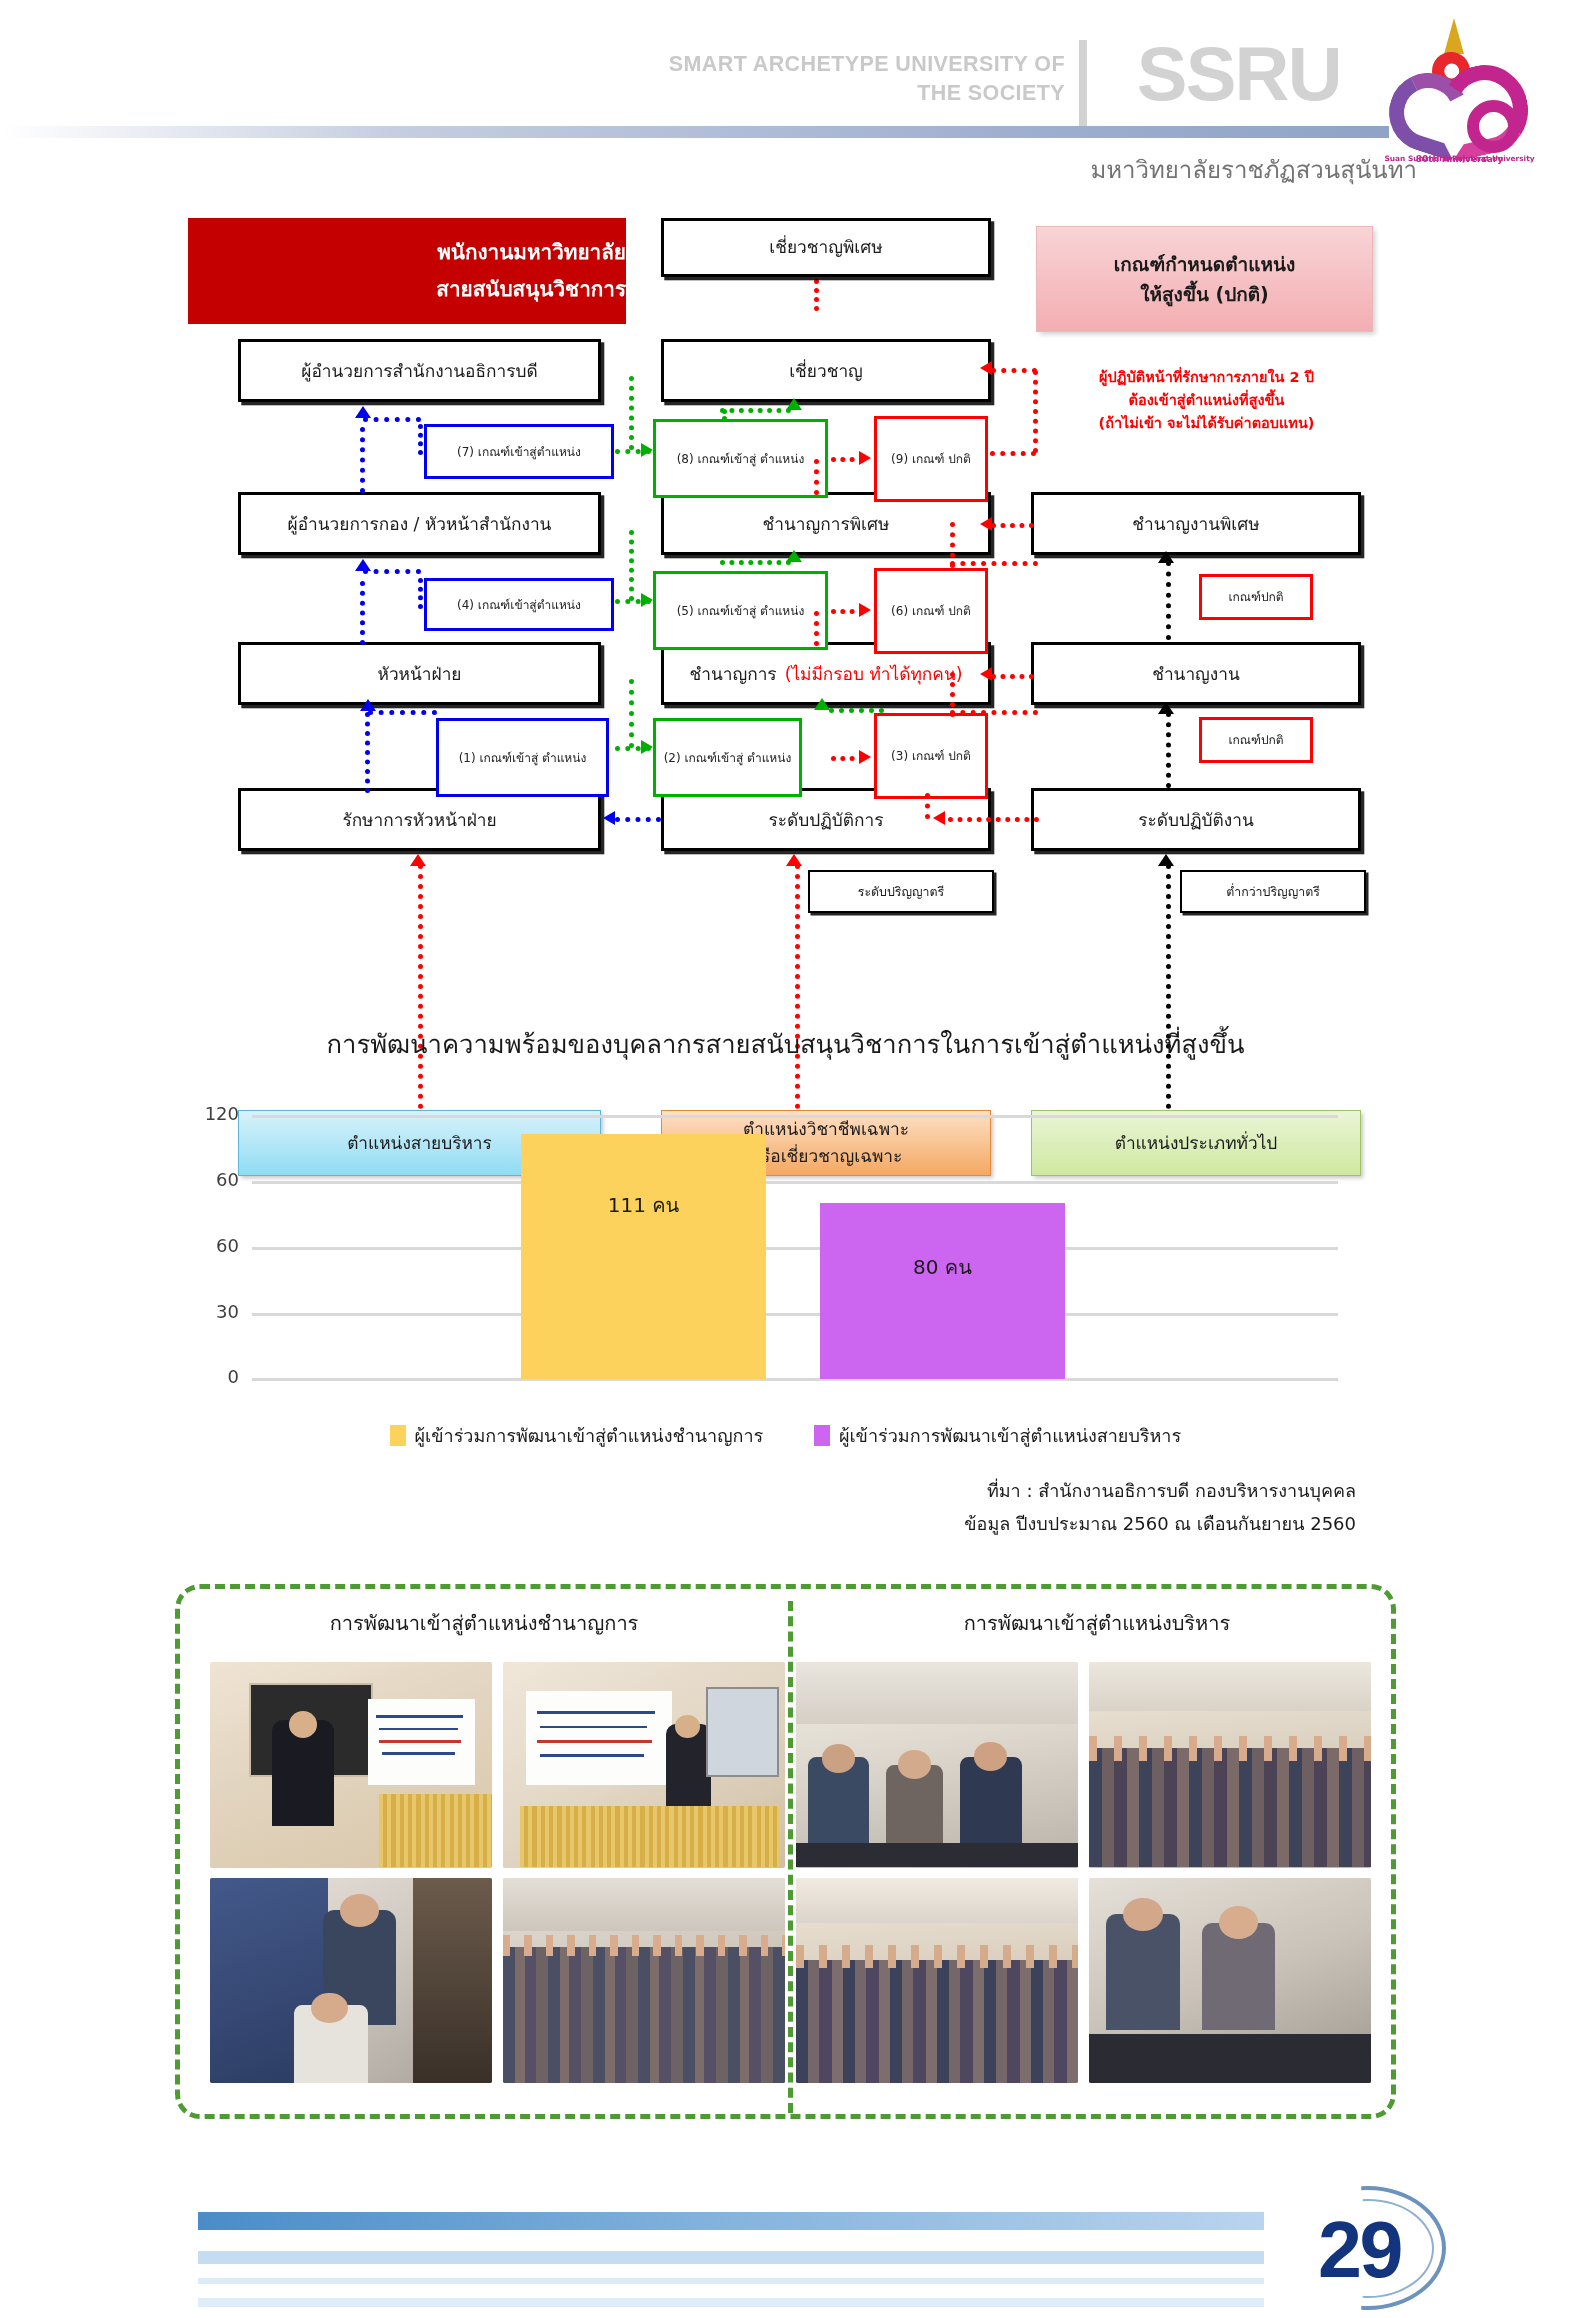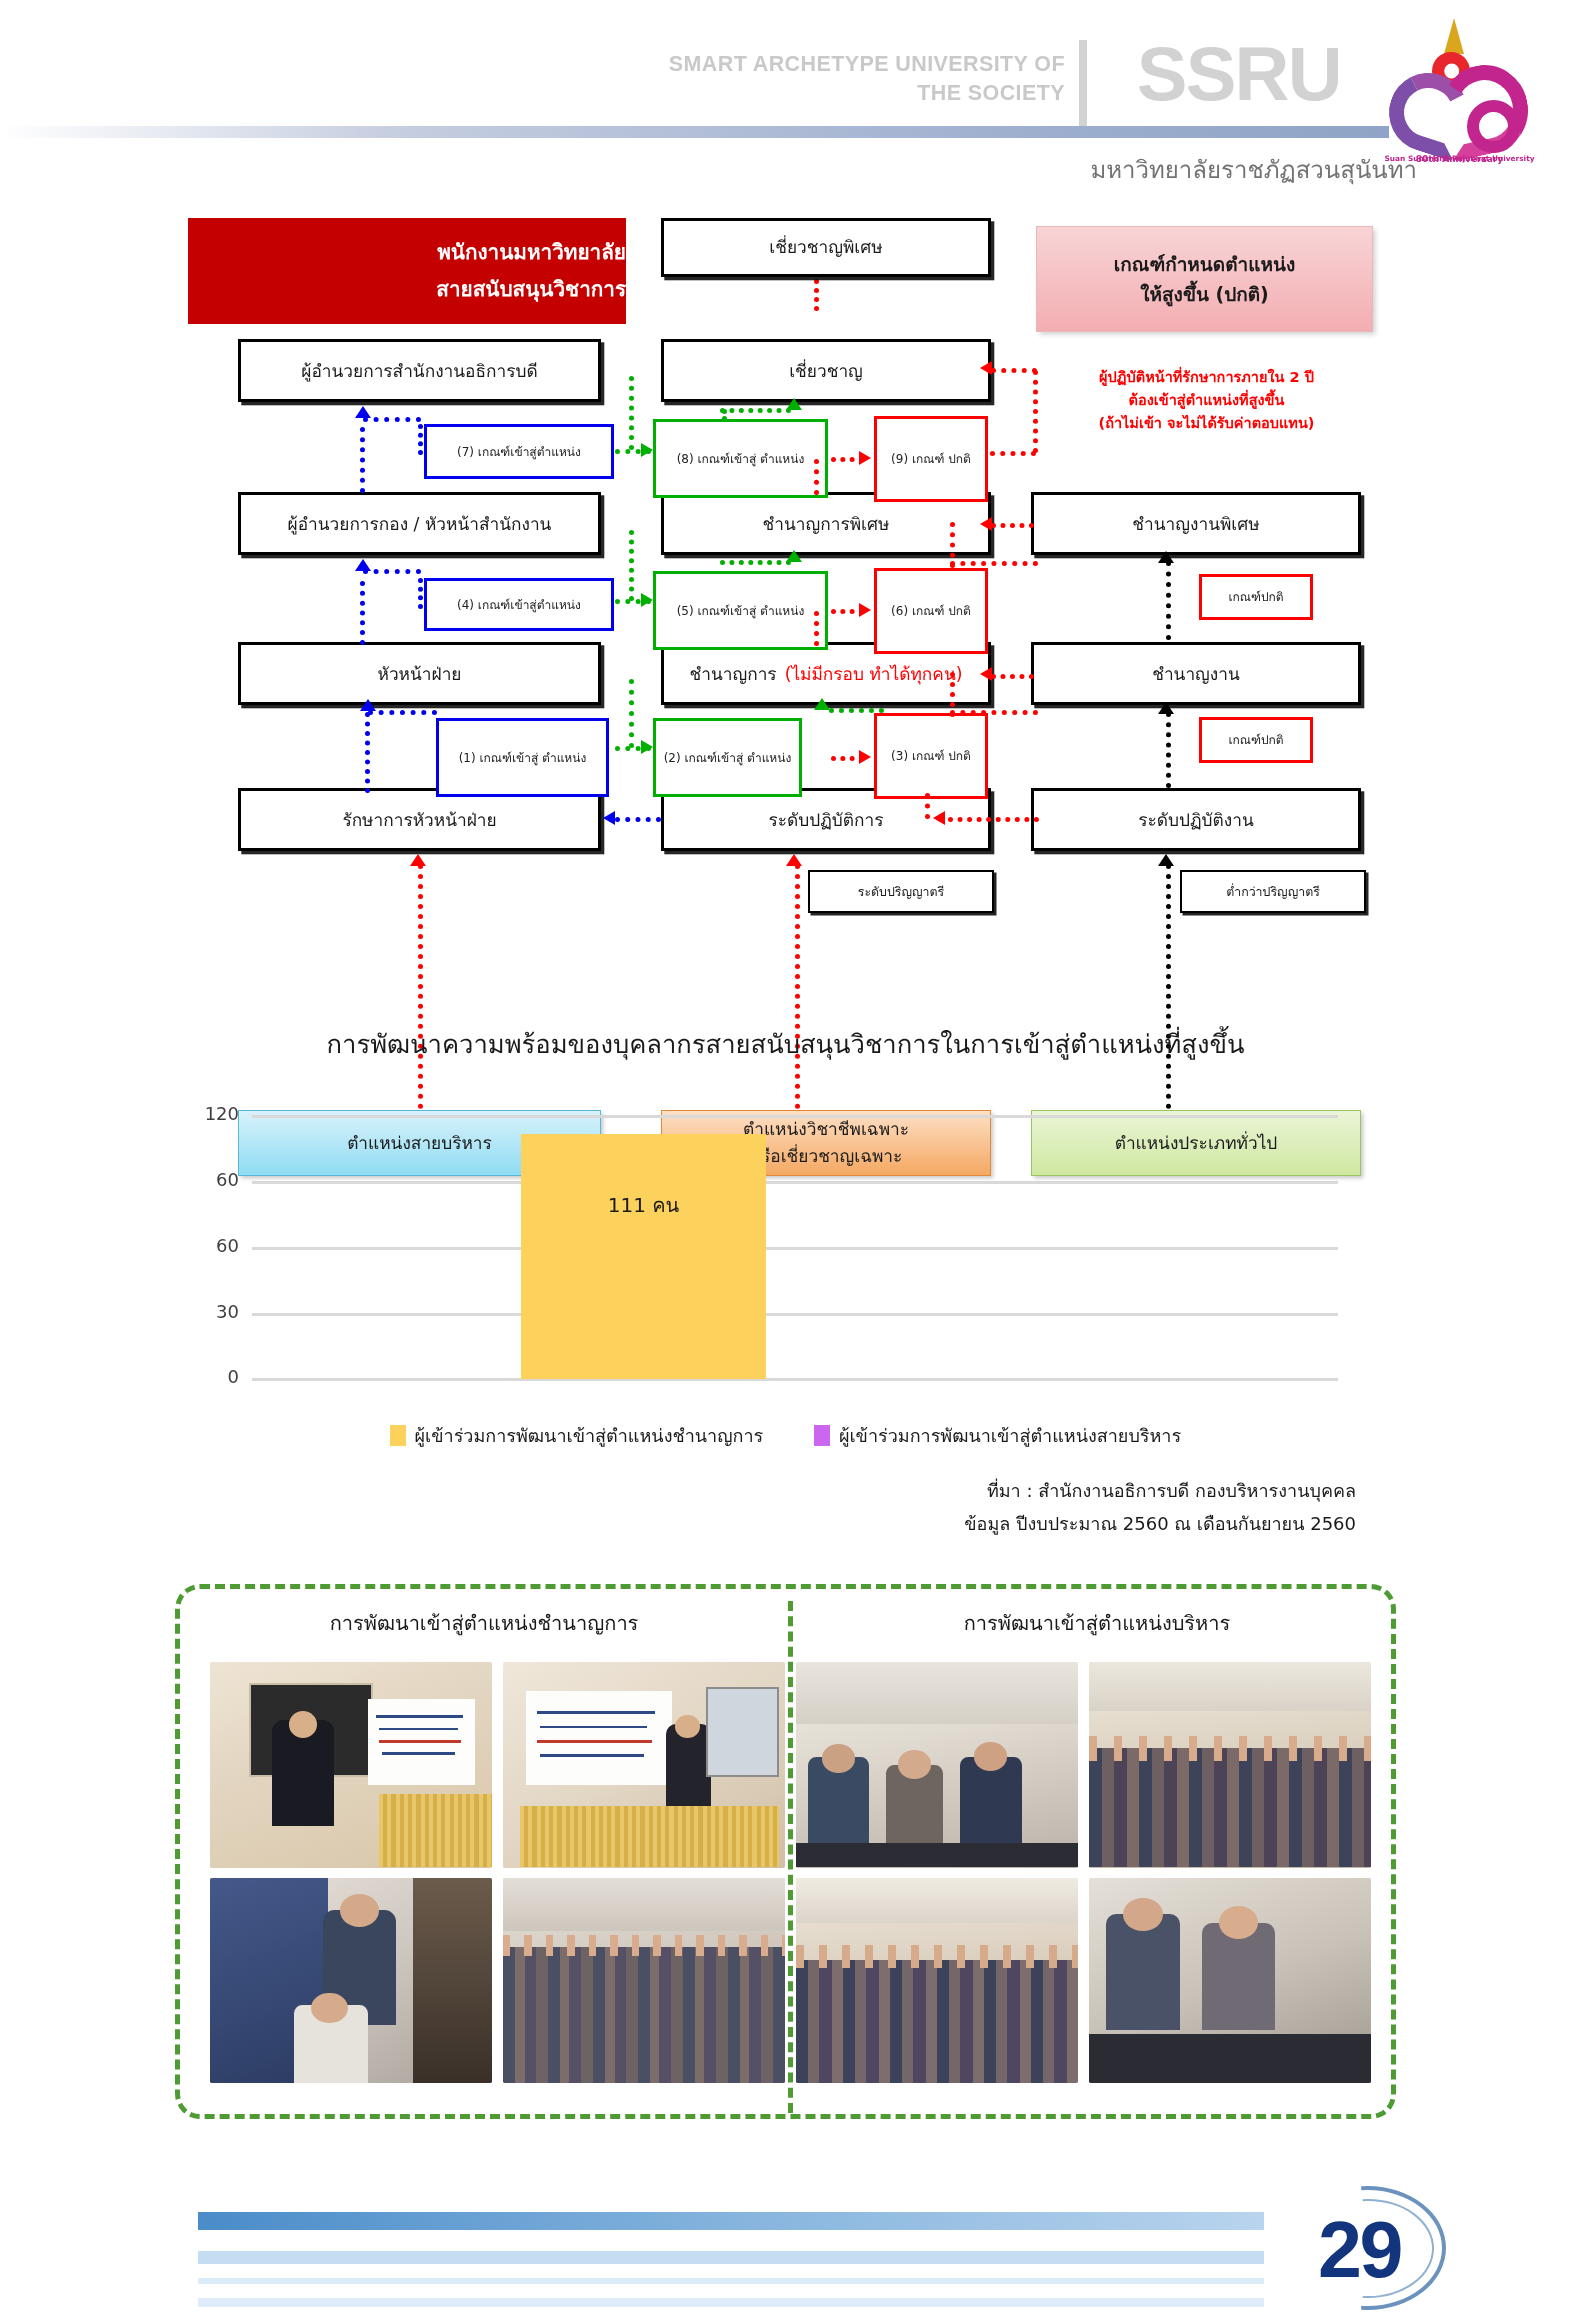--- a/index.html
+++ b/index.html
@@ -412,20 +412,23 @@
       <div class="gridline" style="top:132px;"></div>
       <div class="ytick" style="top:132px;">60</div>
       <div class="gridline" style="top:198px;"></div>
       <div class="ytick" style="top:198px;">30</div>
       <div class="gridline" style="top:263px;"></div>
       <div class="ytick" style="top:263px;">0</div>
 
       <div class="bar" style="left:269px; width:245px; height:245px; background:#FCD25C;">
         <div class="bar-label" style="top:55px;">111 คน</div>
       </div>
+      <div class="bar" style="left:568px; width:245px; height:176px; background:#CC66F0;">
+        <div class="bar-label" style="top:48px;">80 คน</div>
+      </div>
     </div>
 
     <div class="legend">
       <div class="legend-item">
         <span class="legend-swatch" style="background:#FCD25C;"></span>
         <span>ผู้เข้าร่วมการพัฒนาเข้าสู่ตำแหน่งชำนาญการ</span>
       </div>
       <div class="legend-item">
         <span class="legend-swatch" style="background:#CC66F0;"></span>
         <span>ผู้เข้าร่วมการพัฒนาเข้าสู่ตำแหน่งสายบริหาร</span>

